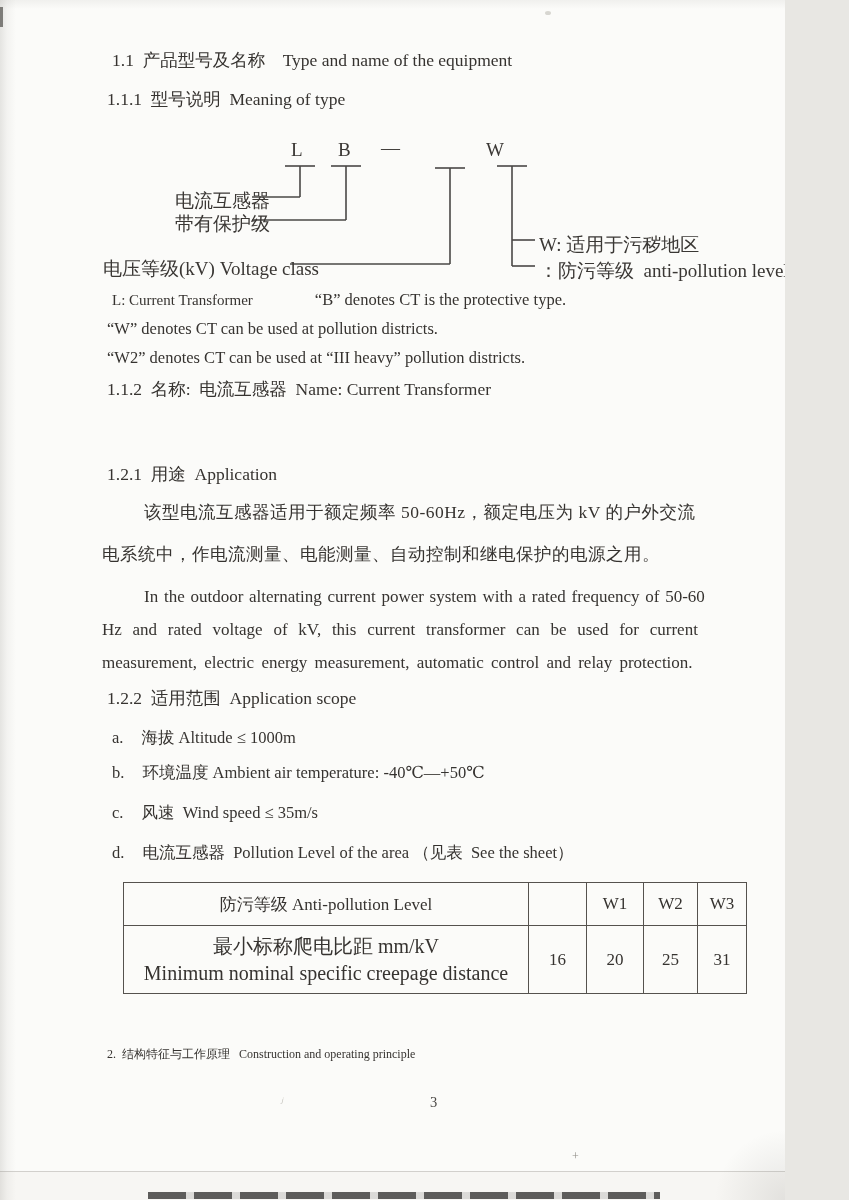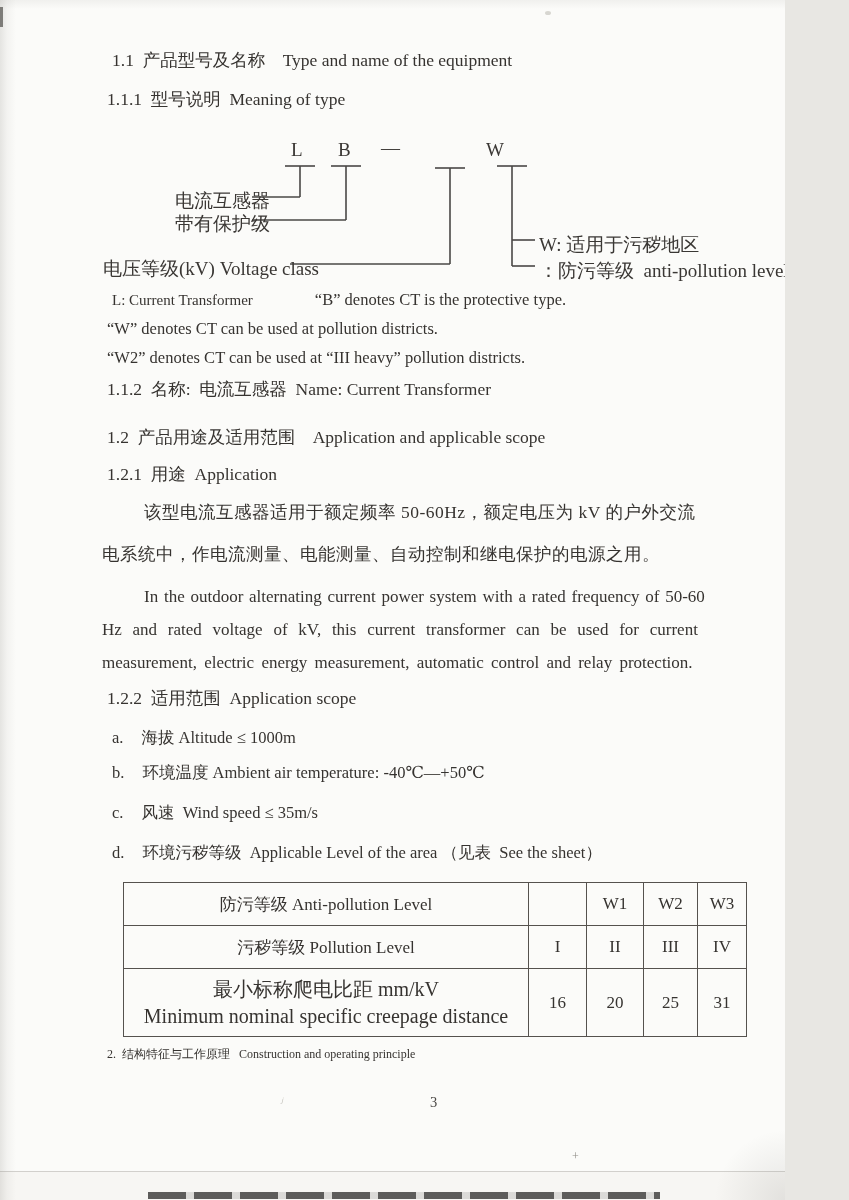--- a/index.html
+++ b/index.html
@@ -79,59 +79,51 @@
     <span class="dlabel" style="left:103px;top:121px;">电压等级(kV) Voltage class</span>
     <span class="dlabel" style="left:539px;top:97px;">W: 适用于污秽地区</span>
     <span class="dlabel" style="left:539px;top:123px;">：防污等级  anti-pollution level</span>
   </div>
 
   <div class="line note" style="left:112px;top:290px;"><span style="font-size:15px;">L: Current Transformer</span><span style="display:inline-block;width:62px;"></span><span>“B” denotes CT is the protective type.</span></div>
   <div class="line note" style="left:107px;top:319px;">“W” denotes CT can be used at pollution districts.</div>
   <div class="line note" style="left:107px;top:348px;">“W2” denotes CT can be used at “III heavy” pollution districts.</div>
 
   <div class="line h" style="left:107px;top:379px;">1.1.2  名称:  电流互感器  Name: Current Transformer</div>
-  <div class="line h" style="left:107px;top:427px;">1.2  产品用途及适用范围    Application and applicable scope</div>
   <div class="line h" style="left:107px;top:464px;">1.2.1  用途  Application</div>
 
   <div class="line zh-par" style="left:144px;top:502px;">该型电流互感器适用于额定频率 50-60Hz，额定电压为 kV 的户外交流</div>
   <div class="line zh-par" style="left:102px;top:544px;">电系统中，作电流测量、电能测量、自动控制和继电保护的电源之用。</div>
   <div class="line en-par" style="left:144px;top:586px;word-spacing:1.5px;">In the outdoor alternating current power system with a rated frequency of 50-60</div>
   <div class="line en-par" style="left:102px;top:652px;word-spacing:3px;">measurement, electric energy measurement, automatic control and relay protection.</div>
   <div class="line en-par" style="left:102px;top:619px;word-spacing:6.5px;">Hz and rated voltage of kV, this current transformer can be used for current</div>
 
   <div class="line h" style="left:107px;top:688px;">1.2.2  适用范围  Application scope</div>
 
   <div class="line item" style="left:112px;top:728px;"><span>a.</span><span style="display:inline-block;width:18px;"></span><span>海拔 Altitude ≤ 1000m</span></div>
   <div class="line item" style="left:112px;top:763px;"><span>b.</span><span style="display:inline-block;width:18px;"></span><span>环境温度 Ambient air temperature: -40℃—+50℃</span></div>
   <div class="line item" style="left:112px;top:803px;"><span>c.</span><span style="display:inline-block;width:18px;"></span><span>风速  Wind speed ≤ 35m/s</span></div>
-  <div class="line item" style="left:112px;top:843px;"><span>d.</span><span style="display:inline-block;width:18px;"></span><span>环境污秽等级  Applicable Level of the area （见表  See the sheet）</span></div>
+  <div class="line item" style="left:112px;top:843px;"><span>d.</span><span style="display:inline-block;width:18px;"></span><span>电流互感器  Pollution Level of the area （见表  See the sheet）</span></div>
 
   <div class="ptable">
     <table>
       <colgroup>
         <col style="width:405px;">
           <col style="width:58px;">
           <col style="width:57px;">
           <col style="width:54px;">
           <col style="width:49px;">
       </colgroup>
       <tbody>
           <tr class="r1">
         <td>防污等级 Anti-pollution Level</td>
         <td></td>
         <td>W1</td>
         <td>W2</td>
         <td>W3</td>
-      </tr>
-      <tr class="r2">
-        <td>污秽等级 Pollution Level</td>
-        <td>I</td>
-        <td>II</td>
-        <td>III</td>
-        <td>IV</td>
       </tr>
       <tr class="r3">
         <td>
           <div class="cell2line">最小标称爬电比距  mm/kV</div>
           <div class="cell2line">Minimum nominal specific creepage distance</div>
         </td>
         <td>16</td>
         <td>20</td>
         <td>25</td>
         <td>31</td>

